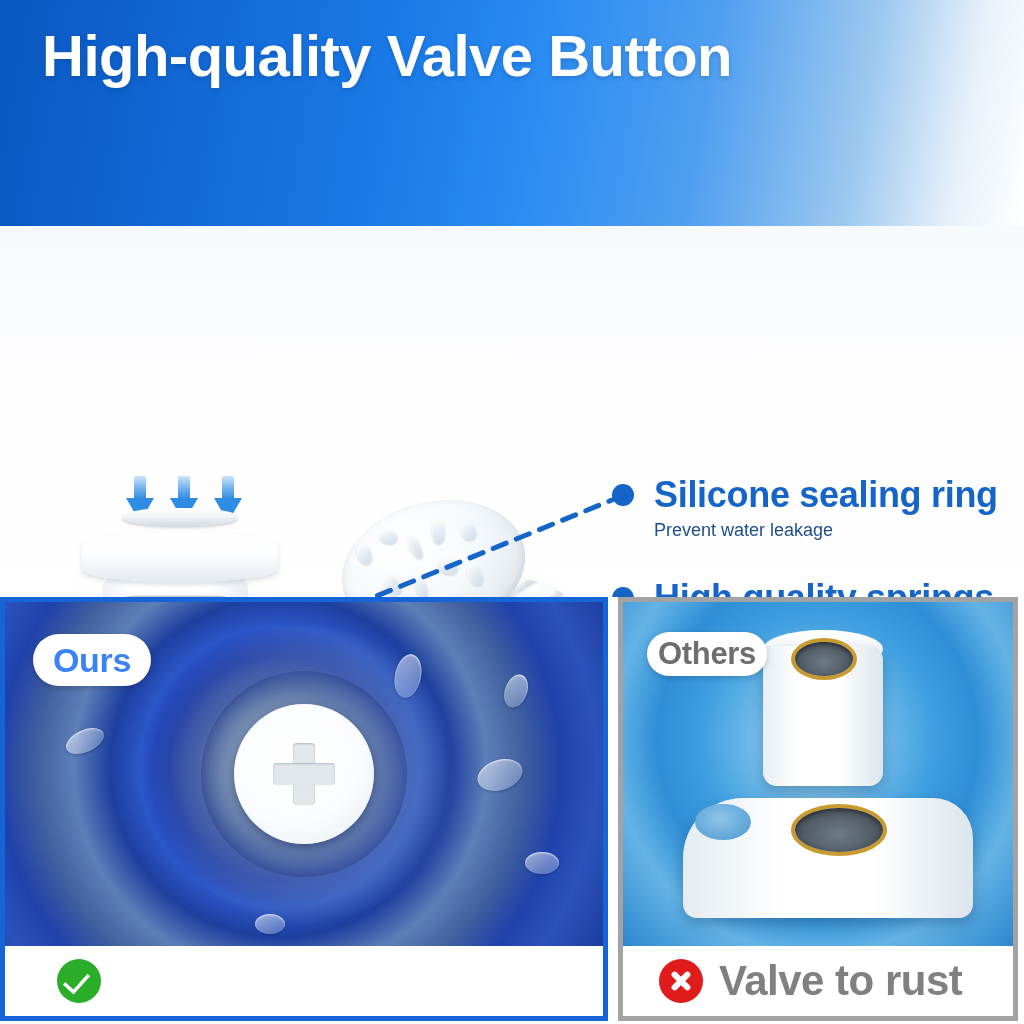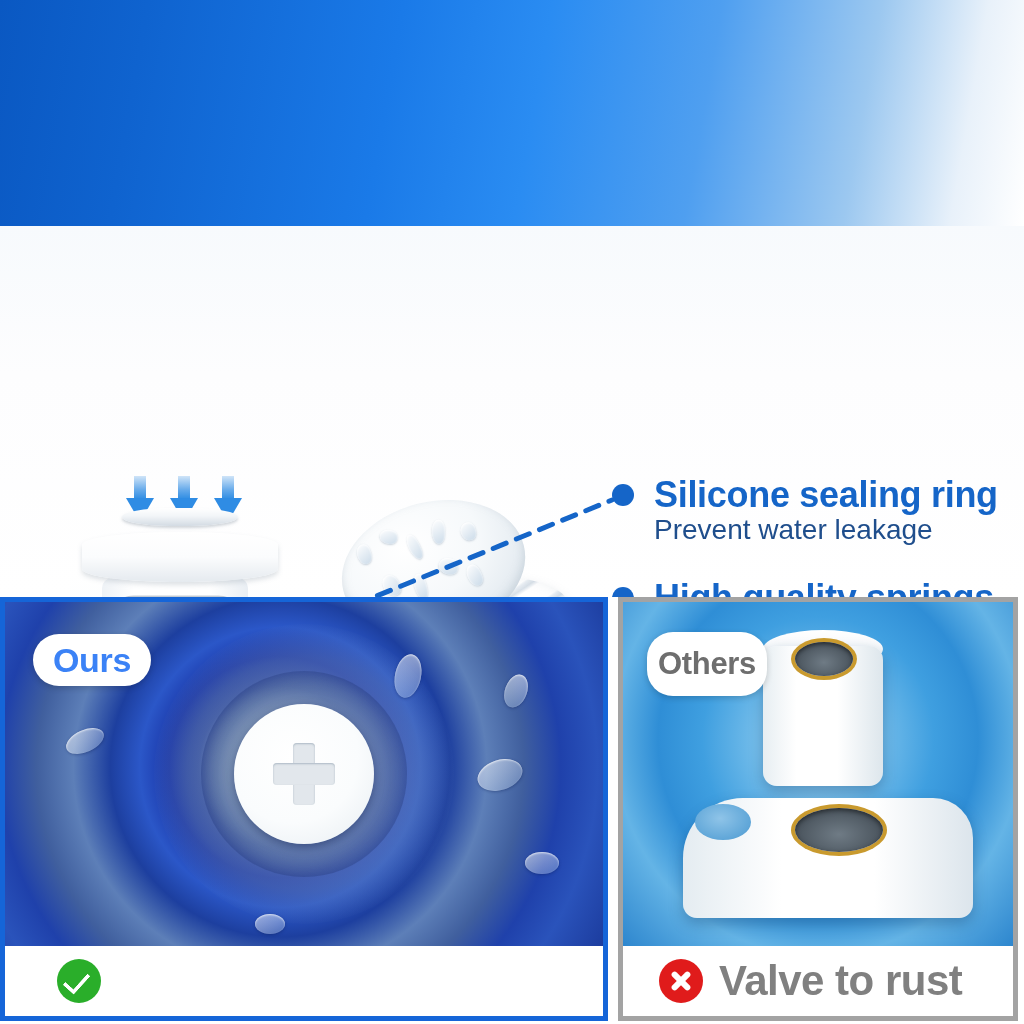--- a/index.html
+++ b/index.html
@@ -130,21 +130,21 @@
   .feature:last-child{margin-bottom:0;}
   .bullet{
     position:absolute;left:6px;top:8px;width:22px;height:22px;border-radius:50%;
     background:#1565c8;
   }
   .f-title{
     font-size:36px;font-weight:bold;color:#1565c8;letter-spacing:-0.3px;
     line-height:38px;white-space:nowrap;
   }
   .f-sub{
-    font-size:28px;color:#1f4e8c;line-height:30px;margin-top:1px;white-space:nowrap;
+    font-size:18px;color:#1f4e8c;line-height:30px;margin-top:1px;white-space:nowrap;
   }
 
   
   .compare{position:absolute;left:0;top:597px;width:1024px;height:427px;background:#ffffff;}
 
   .panel{position:absolute;top:0;overflow:hidden;}
   .panel.ours{left:0;width:608px;height:424px;border:5px solid #1565d8;box-sizing:border-box;}
   .panel.others{left:618px;width:400px;height:424px;border:5px solid #a3a3a3;box-sizing:border-box;}
 
   .photo{position:absolute;left:0;top:0;width:100%;bottom:70px;overflow:hidden;}
@@ -226,21 +226,21 @@
     position:absolute;left:72px;top:202px;width:56px;height:36px;border-radius:50%;
     background:radial-gradient(ellipse at 45% 40%,#8fc4e8 0%,#5fa6d8 70%,#4b93c8 100%);
   }
 
   .badge{
     position:absolute;border-radius:26px;background:#ffffff;
     display:flex;align-items:center;justify-content:center;
     box-shadow:0 2px 6px rgba(0,0,0,.18);
   }
   .badge.ours-badge{left:28px;top:32px;width:118px;height:52px;}
-  .badge.others-badge{left:24px;top:30px;width:120px;height:64px;text-align:right;}
+  .badge.others-badge{left:24px;top:30px;width:120px;height:44px;text-align:right;}
   .badge span{font-size:34px;font-weight:bold;letter-spacing:-0.3px;}
   .badge.ours-badge span{color:#3b82f6;}
   .badge.others-badge span{color:#6e6e6e;font-size:31px;}
 
   .caption{
     position:absolute;left:0;right:0;bottom:0;height:70px;background:#ffffff;
     display:flex;align-items:center;
   }
   .cap-icon{
     width:44px;height:44px;border-radius:50%;flex:0 0 auto;position:relative;
@@ -264,20 +264,21 @@
   }
   .cap-text.blue{color:#1565d8;}
   .cap-text.gray{color:#808080;}
 </style>
 </head>
 <body>
 
 <div class="page">
 
   <div class="header">
+    <div class="header-title">High-quality Valve Button</div>
   </div>
 
   <div class="mid">
 
     <div class="arrows">
       <div class="arrow a1">
           <div class="shaft"></div>
           <div class="head"></div>
         </div>
       <div class="arrow a2">

